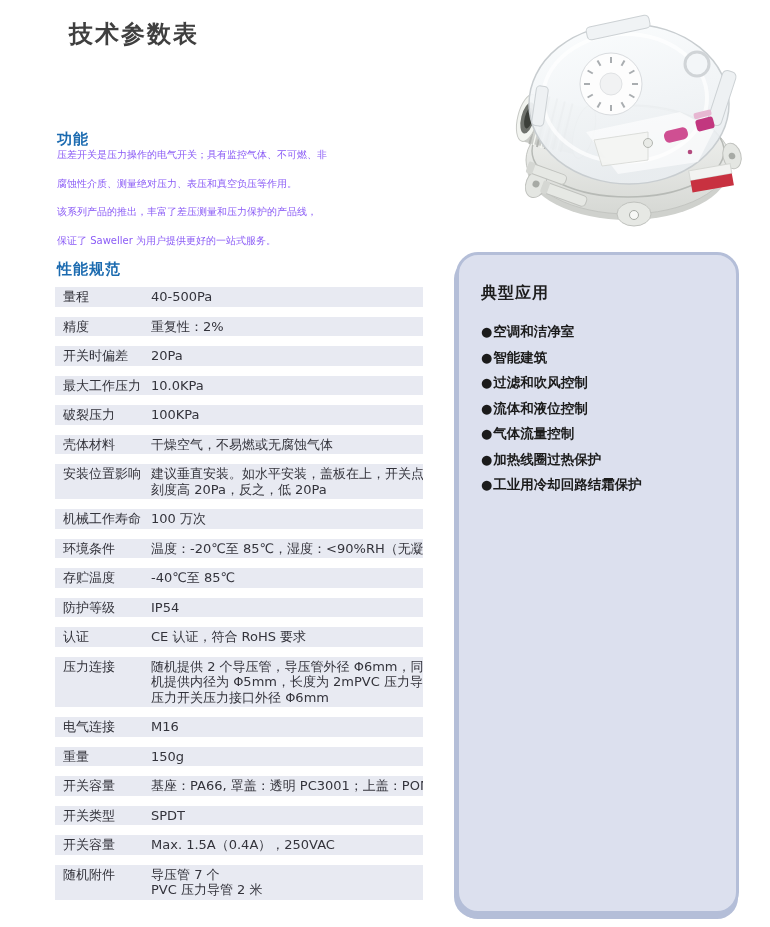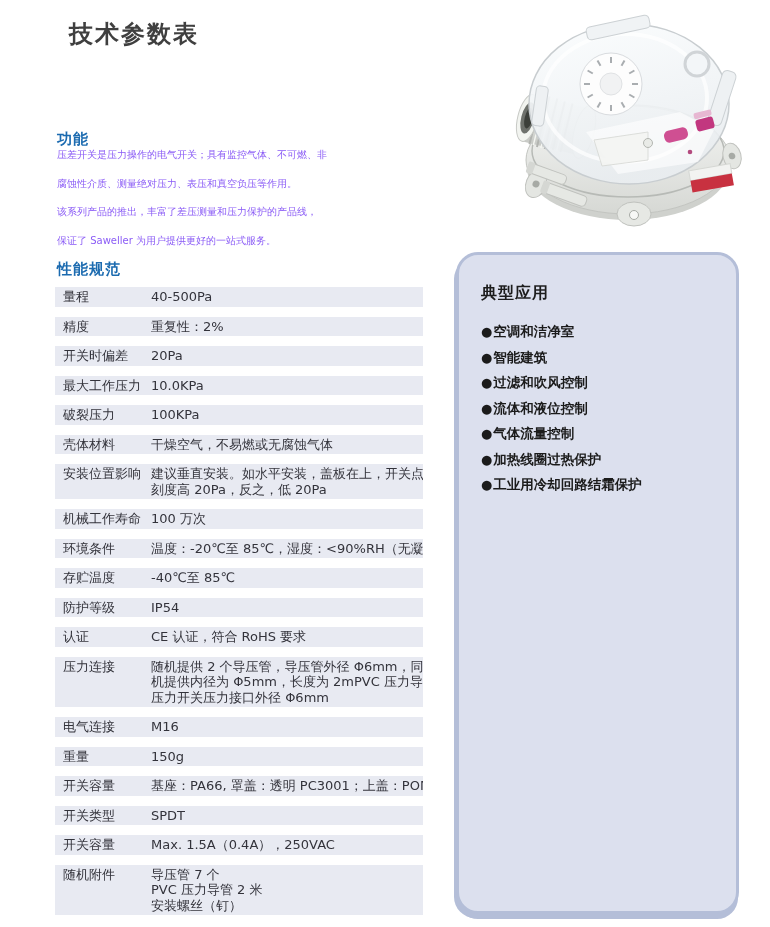--- a/index.html
+++ b/index.html
@@ -289,21 +289,20 @@
       <div class="label">开关容量</div>
       <div class="value">
           <div class="vline">Max. 1.5A（0.4A），250VAC</div>
         </div>
     </div>
     <div class="spec-row">
       <div class="label">随机附件</div>
       <div class="value">
         <div class="vline">导压管 7 个</div>
         <div class="vline">PVC 压力导管 2 米</div>
-        <div class="vline">安装螺丝（钉）</div>
       </div>
     </div>
   </div>
 
   <aside class="apps-panel">
     <div class="apps-heading">典型应用</div>
     <ul class="apps-list">
       <li>
         <span class="bullet">●</span>
         <span>空调和洁净室</span>

